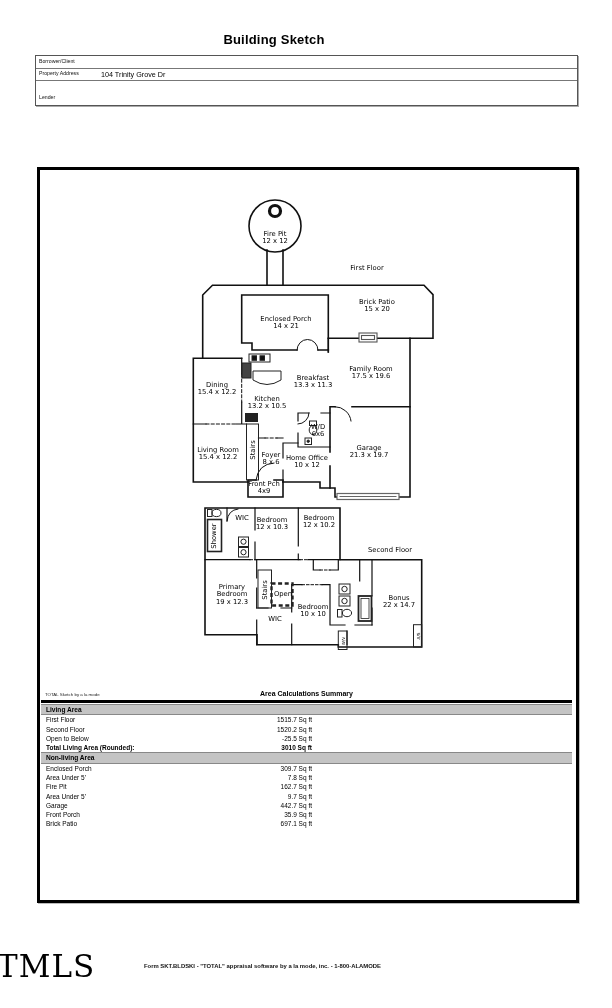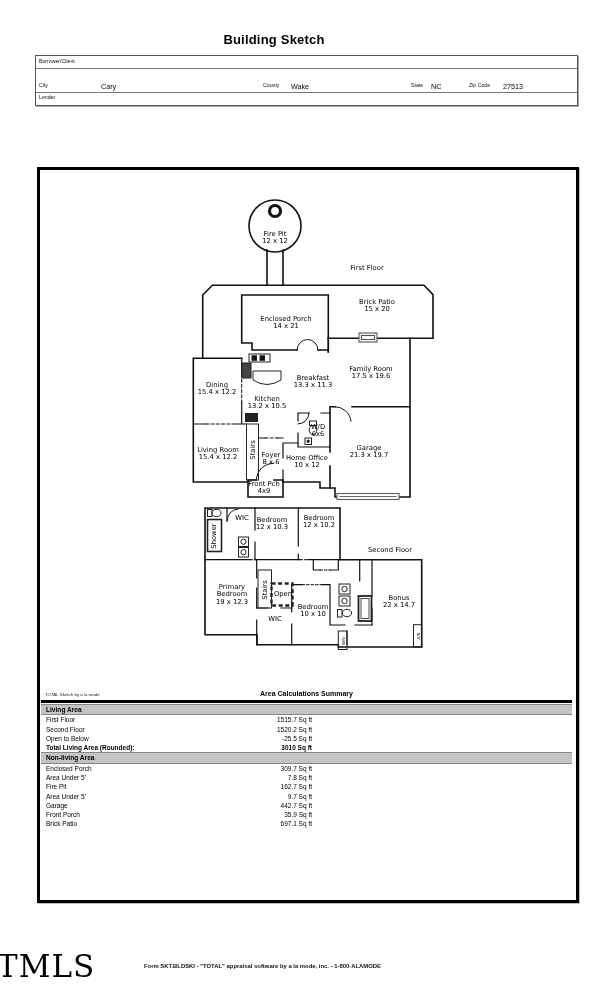--- a/index.html
+++ b/index.html
@@ -41,29 +41,23 @@
 </style>
 </head>
 <body>
 
 <div class="abs doc-title">Building Sketch</div>
 
 <div class="abs form-box">
   <div class="form-row" style="top:0;">
     <span class="f-label" style="left:3px;">Borrower/Client</span>
   </div>
-  <div class="form-row" style="top:24px;">
-    <span class="f-label" style="left:3px;">City</span>
-    <span class="f-value" style="left:65px;">Cary</span>
-    <span class="f-label" style="left:227px;">County</span>
-    <span class="f-value" style="left:255px;">Wake</span>
-    <span class="f-label" style="left:375px;">State</span>
-    <span class="f-value" style="left:395px;">NC</span>
-    <span class="f-label" style="left:433px;">Zip Code</span>
-    <span class="f-value" style="left:467px;">27513</span>
+  <div class="form-row" style="top:12px;">
+    <span class="f-label" style="left:3px;">Property Address</span>
+    <span class="f-value" style="left:65px;">104 Trinity Grove Dr</span>
   </div>
   <div class="form-row" style="top:36px;border-bottom:none;">
     <span class="f-label" style="left:3px;">Lender</span>
   </div>
 </div>
 
 <div class="abs sketch-box"></div>
 
 <svg class="plan" viewBox="0 0 612 1008">
 

